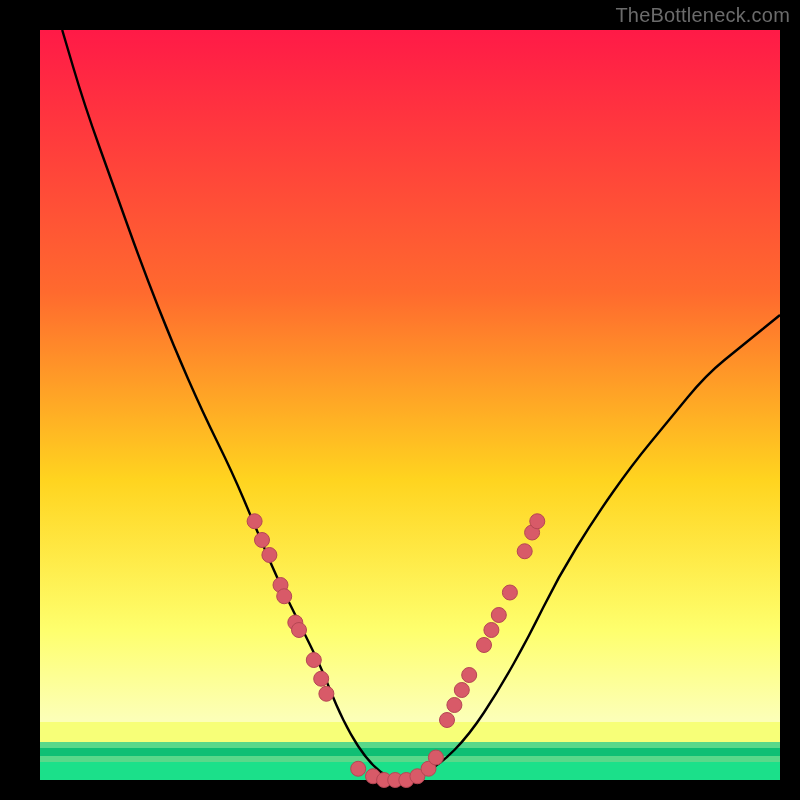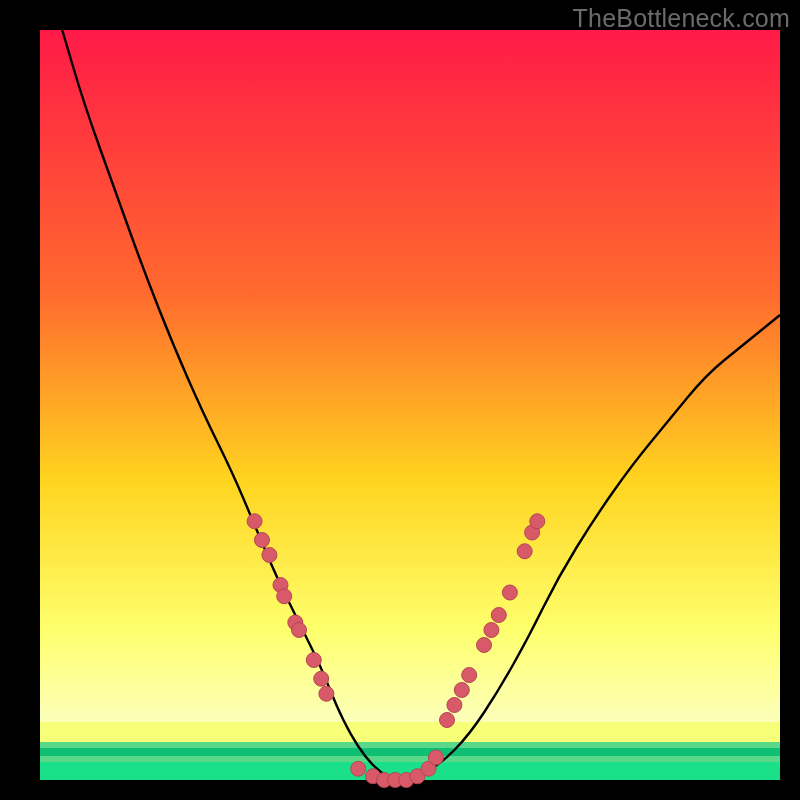--- a/index.html
+++ b/index.html
@@ -14,21 +14,21 @@
   .outer {
     position: relative;
     width: 800px;
     height: 800px;
     background: #000;
   }
   .watermark {
     position: absolute;
     top: 4px;
     right: 10px;
-    font-size: 25px;
+    font-size: 20px;
     font-weight: 400;
     color: #6b6b6b;
     letter-spacing: 0.2px;
     z-index: 10;
   }
   .plot {
     position: absolute;
     left: 40px;
     top: 30px;
     width: 740px;

